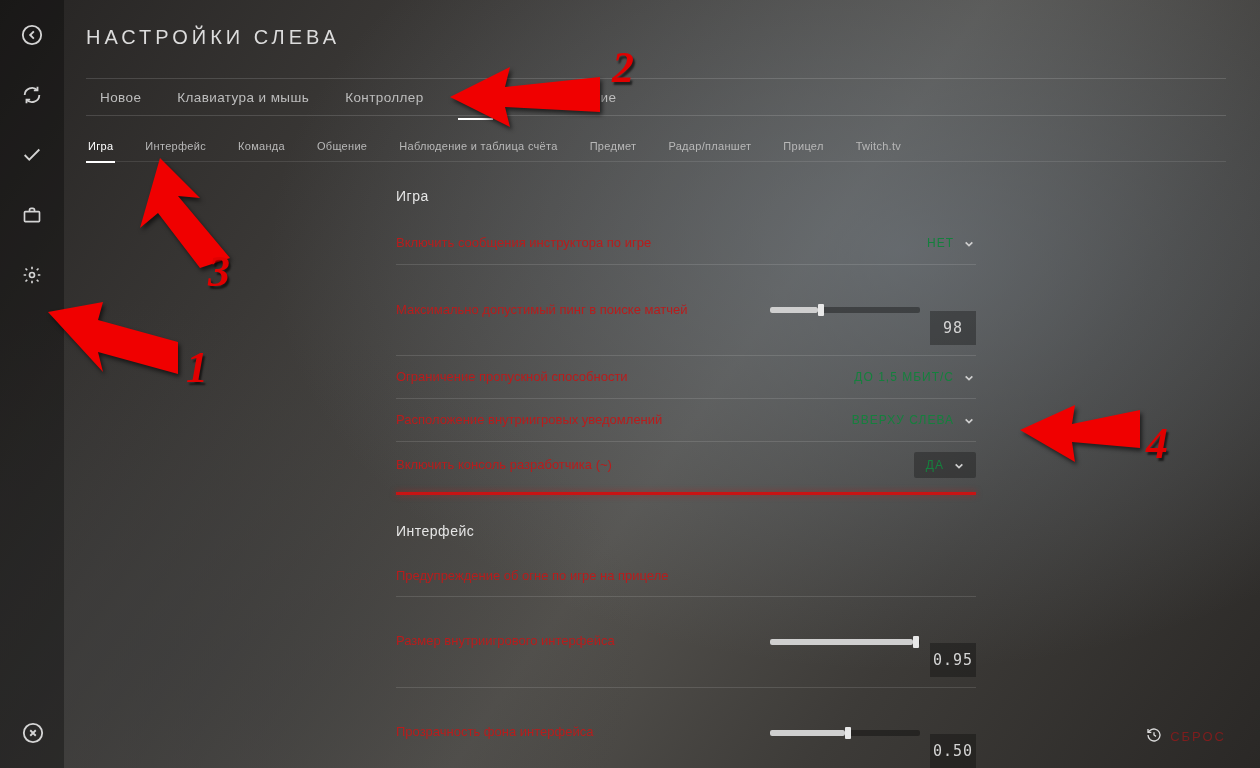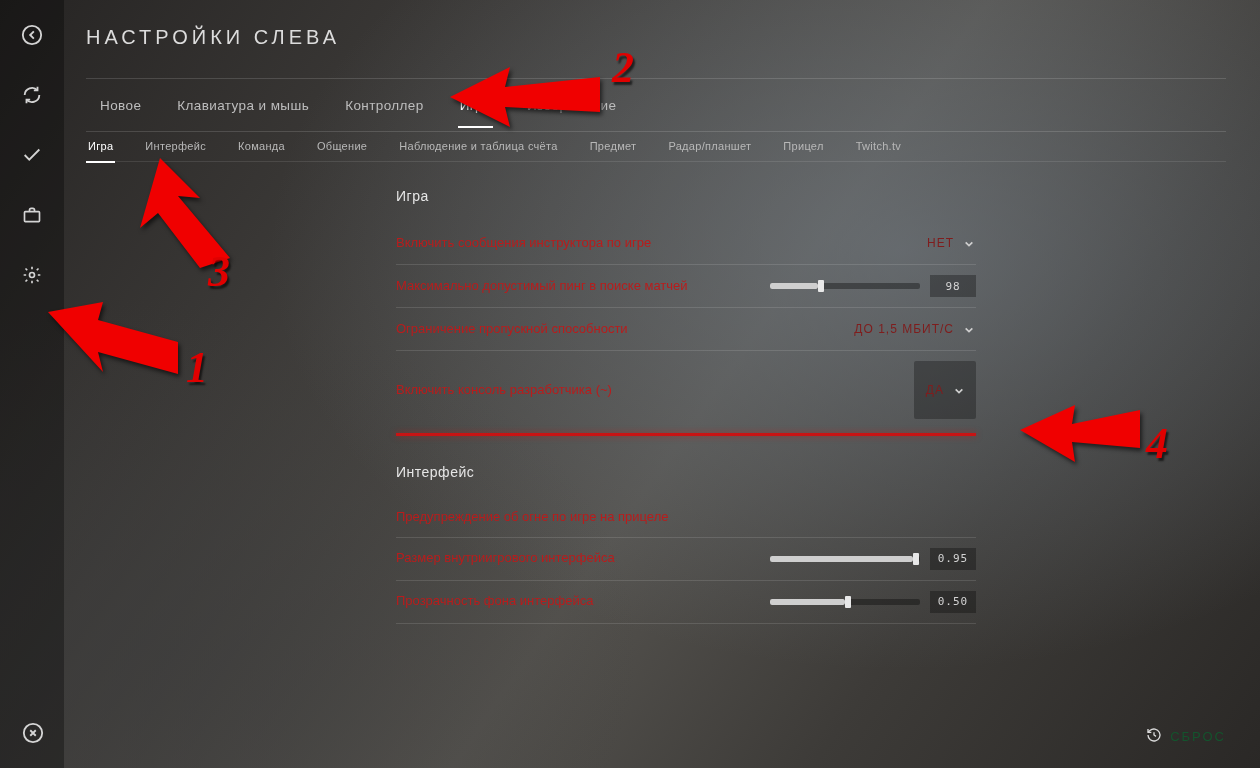--- a/index.html
+++ b/index.html
@@ -16,21 +16,21 @@
     padding-top:22px;gap:34px;}
   .sidebar .spacer{flex:1;}
   .side-ico{width:26px;height:26px;display:flex;align-items:center;justify-content:center;
     cursor:pointer;opacity:.9;}
   .side-ico svg{width:22px;height:22px;stroke:#e8e8e8;fill:none;stroke-width:2;}
   .side-ico.small svg{width:20px;height:20px;}
   
   .page-title{position:absolute;left:86px;top:26px;letter-spacing:4px;font-size:20px;
     color:#dcdcdc;font-weight:400;}
   
-  .tabbar{position:absolute;left:86px;top:78px;right:34px;height:54px;
+  .tabbar{position:absolute;left:86px;top:78px;right:34px;height:38px;
     display:flex;align-items:center;gap:32px;
     border-top:1px solid rgba(255,255,255,.14);
     border-bottom:1px solid rgba(255,255,255,.14);
     padding:0 12px;font-size:13.5px;letter-spacing:.4px;}
   .tabbar .tab{color:#bdbdbd;cursor:pointer;padding:14px 2px;position:relative;}
   .tabbar .tab.active{color:#fff;}
   .tabbar .tab.active::after{content:"";position:absolute;left:0;right:0;bottom:-1px;height:2px;background:#fff;}
   
   .subtabs{position:absolute;left:86px;top:130px;right:34px;height:32px;
     display:flex;align-items:center;gap:28px;font-size:11px;letter-spacing:.3px;
@@ -39,34 +39,34 @@
   .subtabs .stab.active{color:#fff;}
   .subtabs .stab.active::after{content:"";position:absolute;left:0;right:0;bottom:-1px;height:2px;background:#fff;}
   
   .settings{position:absolute;left:396px;top:178px;width:580px;}
   .section-title{font-size:14px;color:#e6e6e6;letter-spacing:.5px;margin:10px 0 18px;}
   .row{display:flex;align-items:center;justify-content:space-between;
     padding:10px 0;border-bottom:1px solid rgba(255,255,255,.12);}
   .row .label{font-size:13px;color:#b91c1c;max-width:300px;line-height:1.45;text-align:right;}
   .ctrl{display:flex;align-items:center;gap:10px;}
   .dropdown{display:flex;align-items:center;gap:10px;font-size:12px;letter-spacing:1px;
-    color:#7f1d1d;cursor:pointer;padding:4px 2px;justify-content:center;}
-  .dropdown.boxed{background:rgba(0,0,0,.28);padding:22px 12px;border-radius:2px;}
+    color:#15803d;cursor:pointer;padding:4px 2px;justify-content:center;}
+  .dropdown.boxed{background:rgba(0,0,0,.28);padding:6px 12px;border-radius:2px;}
   .chev{width:10px;height:10px;}
   .chev svg{width:10px;height:10px;stroke:#cfcfcf;fill:none;stroke-width:2;}
   .slider{width:150px;height:6px;background:rgba(0,0,0,.35);position:relative;border-radius:2px;}
   .slider .fill{position:absolute;left:0;top:0;bottom:0;background:#cfcfcf;border-radius:2px;}
   .slider .knob{position:absolute;top:-3px;width:6px;height:12px;background:#e8e8e8;border-radius:1px;}
-  .valbox{min-width:46px;height:22px;background:rgba(0,0,0,.3);color:#d4d4d4;
-    font-family:Consolas,monospace;font-size:11px;letter-spacing:1px;
-    display:flex;align-items:center;justify-content:center;}
+  .valbox{min-width:46px;height:34px;background:rgba(0,0,0,.3);color:#d4d4d4;
+    font-family:Consolas,monospace;font-size:15px;letter-spacing:1px;
+    display:flex;align-items:center;justify-content:center;margin-top:36px;}
   .redline{height:3px;background:#c81414;margin:4px 0 28px;box-shadow:0 0 6px rgba(200,20,20,.6);}
   
   .reset{position:absolute;right:34px;bottom:22px;display:flex;align-items:center;gap:8px;
-    color:#14532d;font-size:13px;letter-spacing:2px;cursor:pointer;margin-top:44px;}
+    color:#7f1d1d;font-size:13px;letter-spacing:2px;cursor:pointer;margin-top:44px;}
   .reset svg{width:16px;height:16px;stroke:#dcdcdc;fill:none;stroke-width:2;}
   
   .close-x{position:absolute;left:20px;bottom:22px;}
   
   .arrow{position:absolute;filter:drop-shadow(2px 3px 2px rgba(0,0,0,.6));}
   .arrow svg{fill:#f00000;}
   .annot-num{position:absolute;font-family:"Brush Script MT","Segoe Script",cursive;
     font-size:44px;color:#e00000;font-style:italic;font-weight:bold;
     text-shadow:2px 3px 2px rgba(0,0,0,.6);}
 </style>
@@ -162,20 +162,29 @@
   <div class="row">
     <div class="label">Ограничение пропускной способности</div>
     <div class="ctrl dropdown">
       <span>ДО 1,5 МБИТ/С</span>
       <span class="chev"><svg viewBox="0 0 12 12">
             <path d="M2 4l4 4 4-4"></path>
           </svg></span>
     </div>
   </div>
 
+  <div class="row">
+    <div class="label">Расположение внутриигровых уведомлений</div>
+    <div class="ctrl dropdown">
+      <span>ВВЕРХУ СЛЕВА</span>
+      <span class="chev"><svg viewBox="0 0 12 12">
+            <path d="M2 4l4 4 4-4"></path>
+          </svg></span>
+    </div>
+  </div>
 
   <div class="row" style="border-bottom:none;">
     <div class="label">Включить консоль разработчика (~)</div>
     <div class="ctrl dropdown boxed">
       <span>ДА</span>
       <span class="chev"><svg viewBox="0 0 12 12">
             <path d="M2 4l4 4 4-4"></path>
           </svg></span>
     </div>
   </div>

